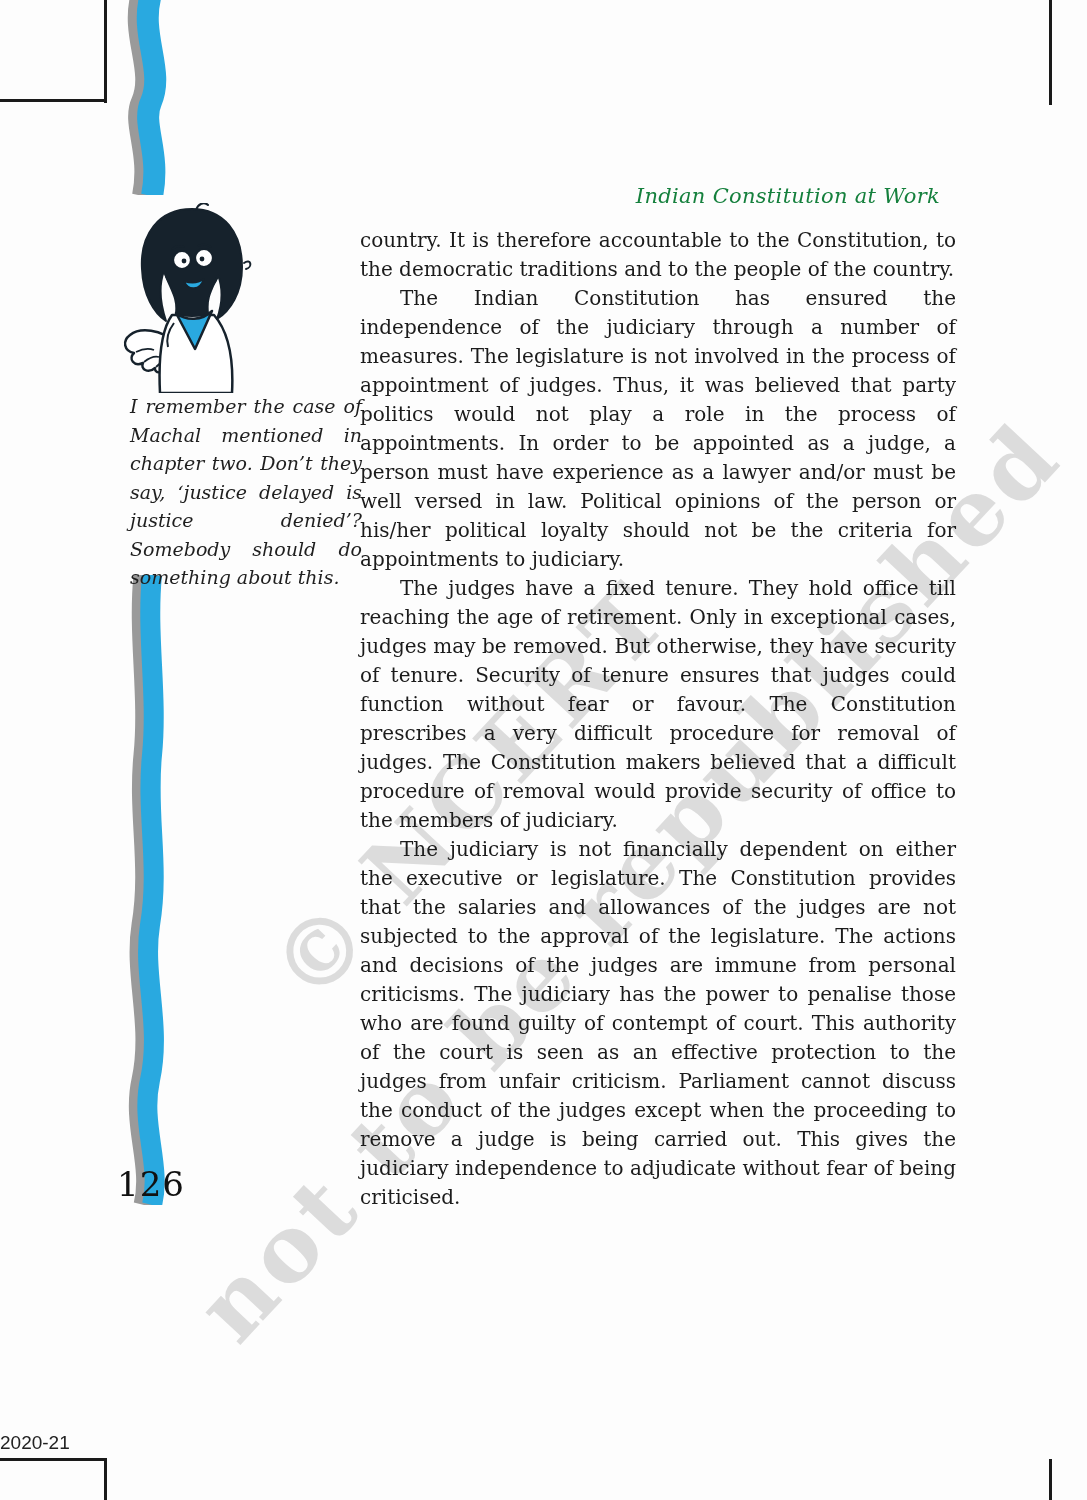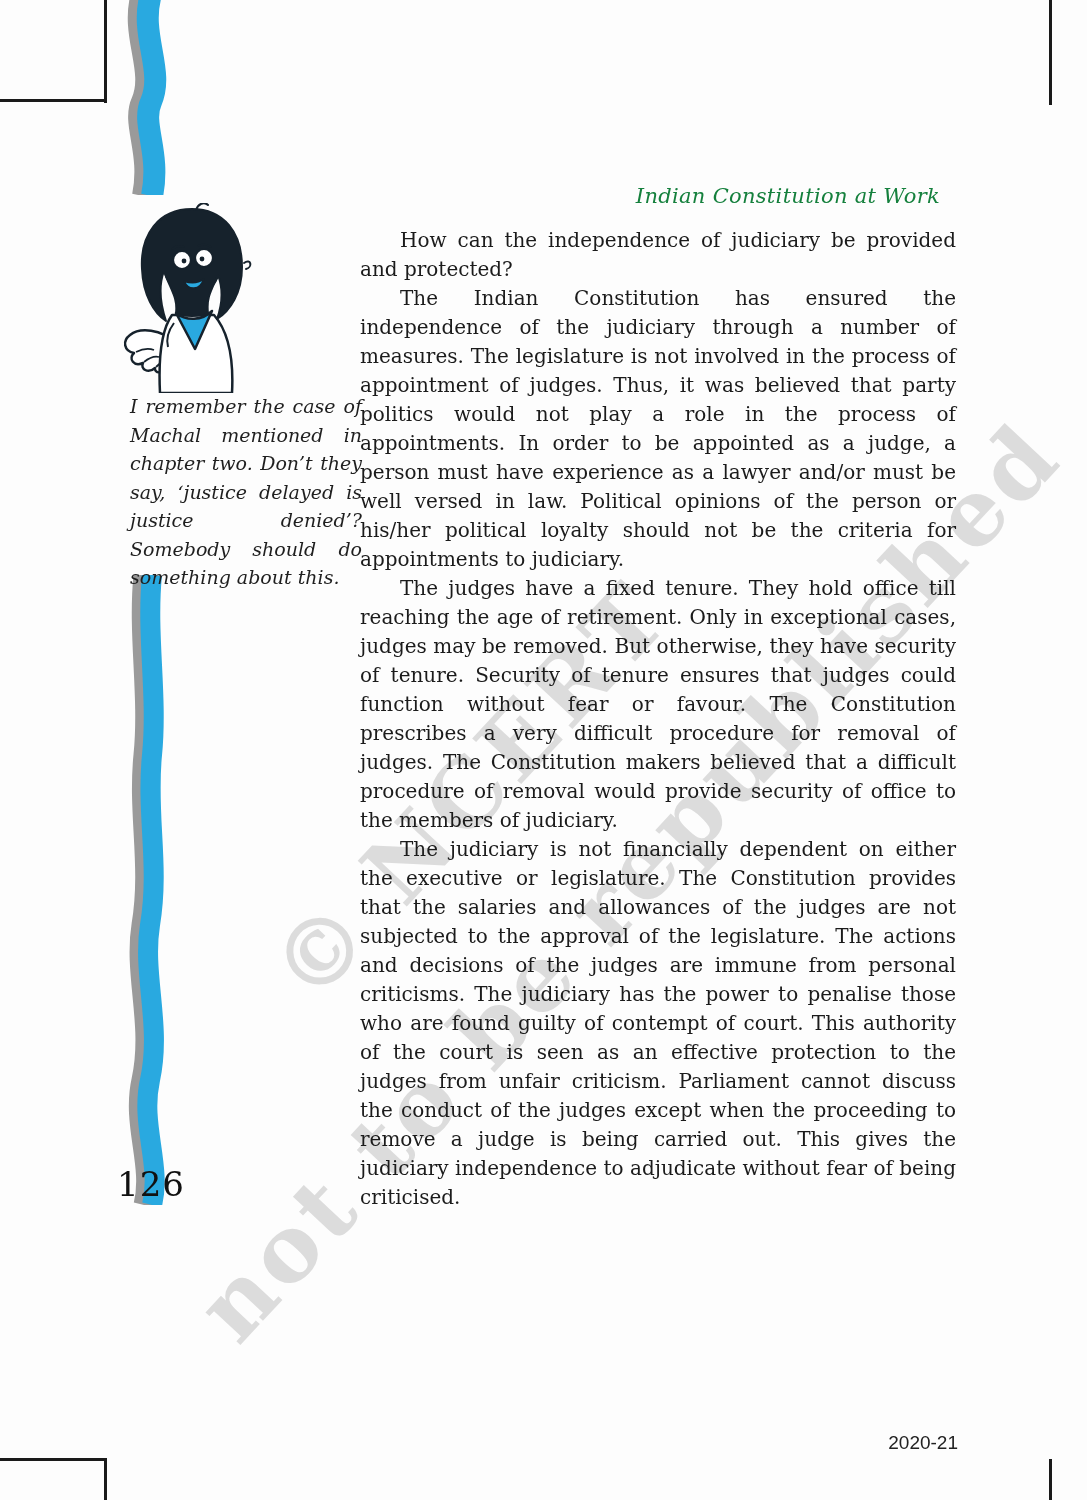--- a/index.html
+++ b/index.html
@@ -36,21 +36,21 @@
     font-style:italic;font-size:19px;line-height:28.5px;
     text-align:justify;color:#1f1f1f;margin-left:17px;
   }
   
   .page-number{
     position:absolute;left:117px;top:1164px;z-index:3;
     font-size:34px;letter-spacing:1px;color:#111;
   }
   .page-footer{
     position:absolute;left:0;top:1432px;width:958px;z-index:3;
-    text-align:right;font-family:"Liberation Sans", sans-serif;
+    text-align:left;font-family:"Liberation Sans", sans-serif;
     font-size:19px;color:#222;
   }
   
   .deco{position:absolute;z-index:2;}
   #ribbon-top{left:0;top:0;}
   #ribbon-left{left:0;top:575px;}
   #cartoon{left:116px;top:203px;}
 </style>
 </head>
 <body>
@@ -101,21 +101,21 @@
   <path d="M56,46 C60,43 64,42 68,44 M82,43 C86,41 91,41 95,44" fill="none" stroke="#16222c" stroke-width="2" stroke-linecap="round"></path>
 
   <path d="M68,78 C72,88 84,88 88,76 C82,80 74,80 68,78 Z" fill="#29a9e0" stroke="#16222c" stroke-width="2" stroke-linejoin="round"></path>
 </svg>
 
 <div class="page-header">Indian Constitution at Work</div>
 
 <div class="side-note">I remember the case of Machal mentioned in chapter two. Don’t they say, ‘justice delayed is justice denied’? Somebody should do something about this.</div>
 
 <div class="body-col">
-  <p class="indent">How can the independence of judiciary be provided and protected?</p>
+  <p>country. It is therefore accountable to the Constitution, to the democratic traditions and to the people of the country.</p>
   <p class="indent">The Indian Constitution has ensured the independence of the judiciary through a number of measures. The legislature is not involved in the process of appointment of judges. Thus, it was believed that party politics would not play a role in the process of appointments. In order to be appointed as a judge, a person must have experience as a lawyer and/or must be well versed in law. Political opinions of the person or his/her political loyalty should not be the criteria for appointments to judiciary.</p>
   <p class="indent">The judges have a fixed tenure. They hold office till reaching the age of retirement. Only in exceptional cases, judges may be removed. But otherwise, they have security of tenure. Security of tenure ensures that judges could function without fear or favour. The Constitution prescribes a very difficult procedure for removal of judges. The Constitution makers believed that a difficult procedure of removal would provide security of office to the members of judiciary.</p>
   <p class="indent">The judiciary is not financially dependent on either the executive or legislature. The Constitution provides that the salaries and allowances of the judges are not subjected to the approval of the legislature. The actions and decisions of the judges are immune from personal criticisms. The judiciary has the power to penalise those who are found guilty of contempt of court. This authority of the court is seen as an effective protection to the judges from unfair criticism. Parliament cannot discuss the conduct of the judges except when the proceeding  to remove a judge is being carried out. This gives the judiciary independence to adjudicate without fear of being criticised.</p>
 </div>
 
 <div class="page-number">126</div>
 
 <div class="page-footer">2020-21</div>
 
 </body></html>

